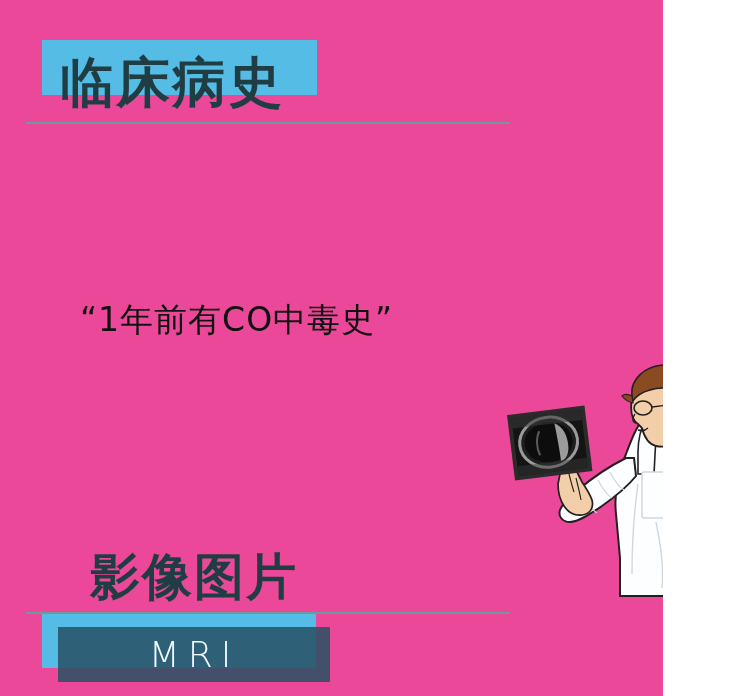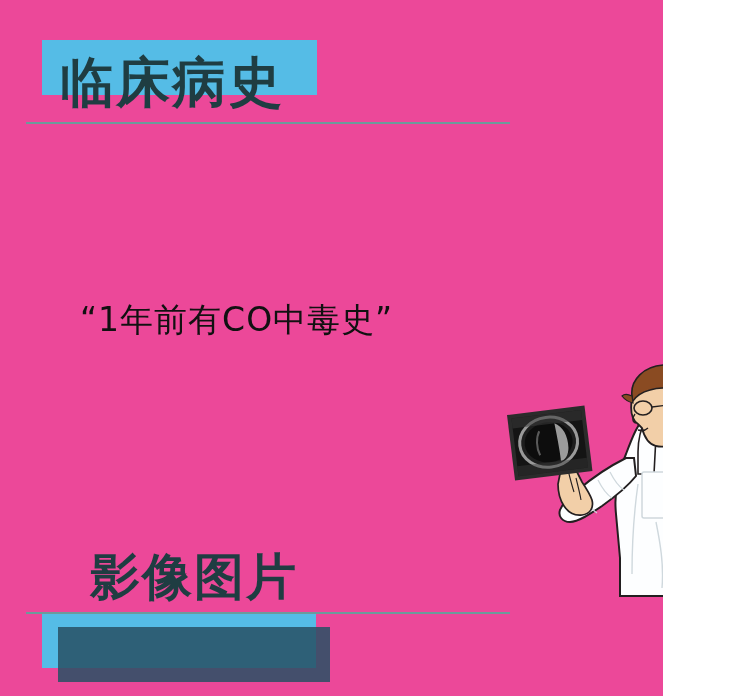--- a/index.html
+++ b/index.html
@@ -212,14 +212,15 @@
   </svg>
 
   <div class="section-title" id="title-imaging">影像图片</div>
 
   <div class="rule" id="rule-bottom"></div>
 
   <div class="hl-band" id="band-bottom-light"></div>
 
   <div id="band-bottom-dark"></div>
 
+  <div id="mri-label">MRI</div>
 
 </div>
 
 </body></html>

